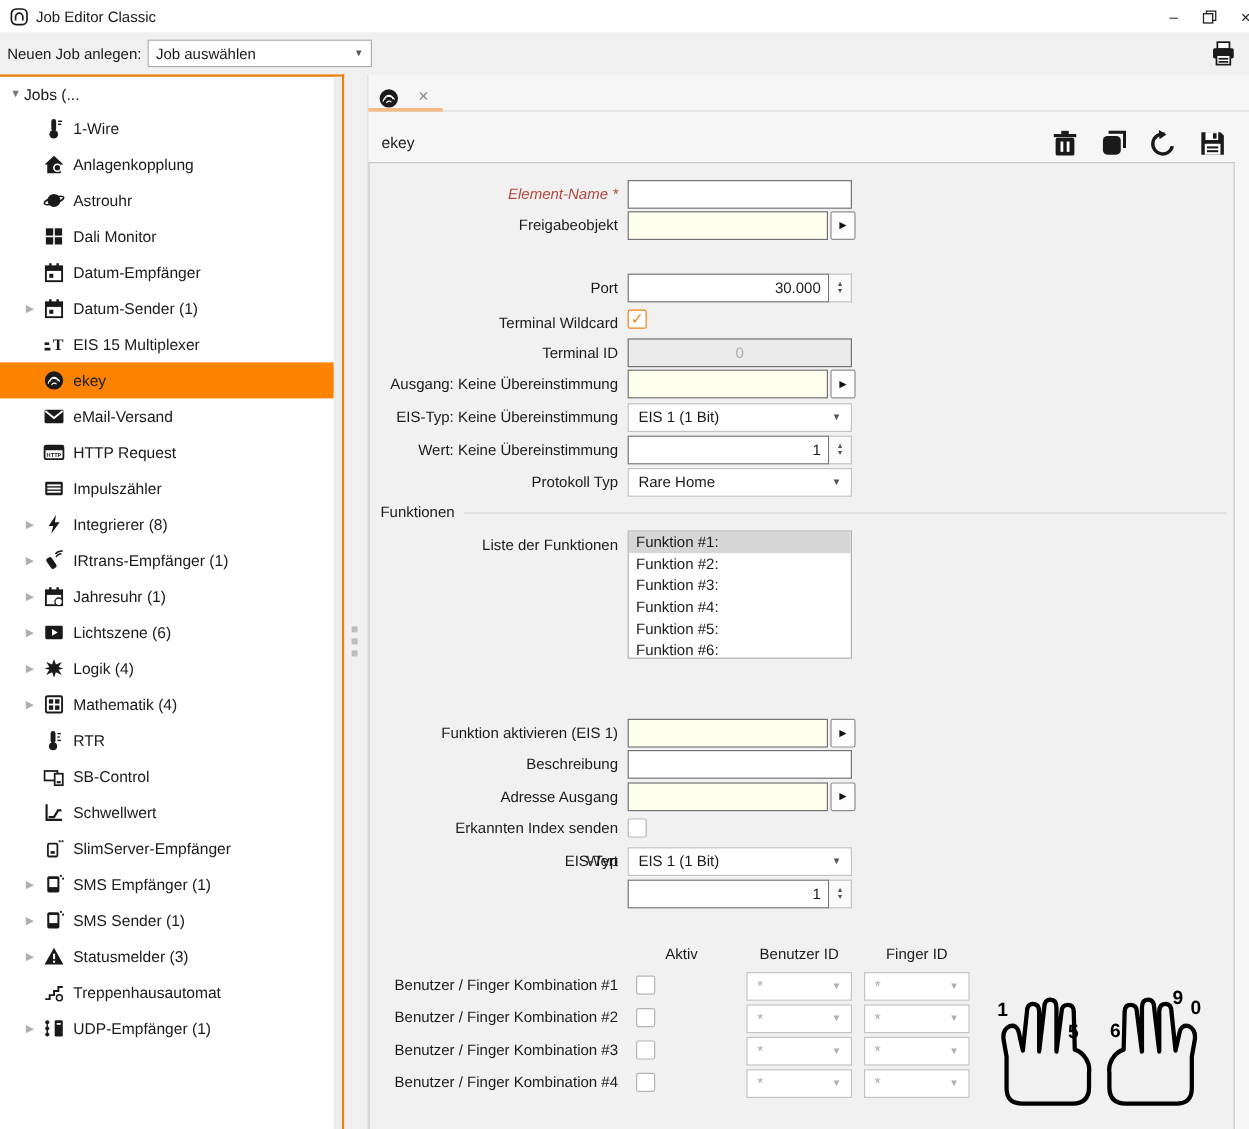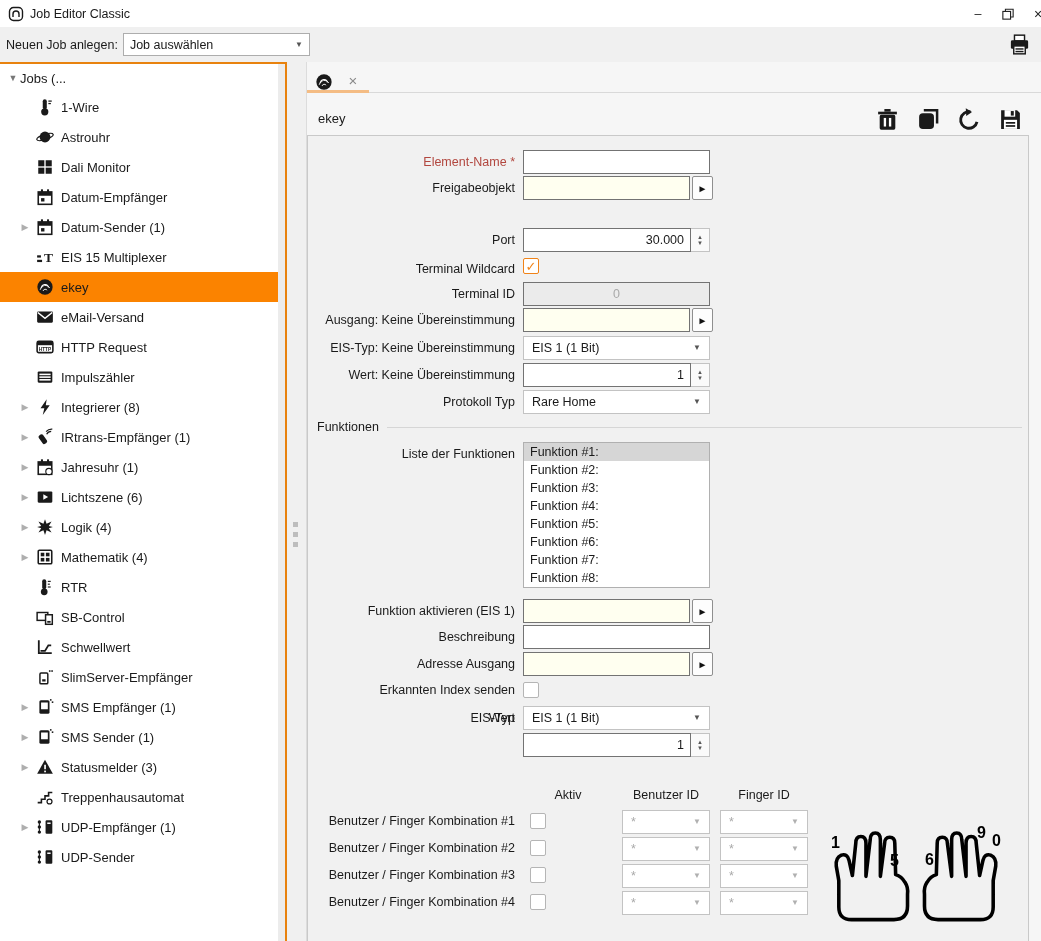--- a/index.html
+++ b/index.html
@@ -40,41 +40,41 @@
   .tab-active-line{left:307px;top:90px;width:62px;height:3px;background:#f4bc84;}
   .tabicon{left:315px;top:73px;width:18px;height:18px;}
   .tabclose{left:344px;top:72px;width:18px;height:18px;color:#8a8a8a;font-size:15px;line-height:18px;text-align:center;}
   
   .edtitle{left:318px;top:111px;font-size:13px;}
   .toolico{top:107px;width:25px;height:25px;}
   
   .panel{left:307px;top:135px;width:722px;height:820px;background:#f1f1f1;border:1px solid #c9c9c9;box-sizing:border-box;}
   
   .rowlab{left:320px;width:195px;height:24px;line-height:24px;text-align:right;white-space:nowrap;}
-  .req{color:#b2473f;}
+  .req{color:#b2473f;font-style:italic;}
   .inp{background:#fff;border:1px solid #737373;height:24px;box-sizing:border-box;display:flex;align-items:center;padding:0 6px;}
   .ivory{background:#fffff0;}
   .dis{background:#ebebeb;color:#a9a9a9;}
   .right{justify-content:flex-end;}
   .center{justify-content:center;}
   .arrbtn{width:21px;height:24px;background:#fdfdfd;border:1px solid #8f8f8f;border-radius:2px;box-sizing:border-box;
           display:flex;align-items:center;justify-content:center;font-size:10px;color:#111;}
   .spin{width:19px;height:24px;background:#fafafa;border:1px solid #c3c3c3;border-left:none;box-sizing:border-box;
         display:flex;flex-direction:column;align-items:center;justify-content:center;color:#555;}
   .spin span{font-size:6px;line-height:6px;}
   .dd{background:#fff;border:1px solid #c3c3c3;height:24px;box-sizing:border-box;display:flex;align-items:center;padding:0 8px;}
   .dd .val{flex:1;}
   .dd.dis .caret{color:#b0b0b0;}
   .cb{width:16px;height:16px;background:#fff;border:1px solid #b5b5b5;border-radius:2px;box-sizing:border-box;
       display:flex;align-items:center;justify-content:center;}
   .cb.on{border:1.5px solid #f08318;color:#f08318;font-weight:bold;font-size:13px;}
   .grouplab{left:317px;top:415px;width:705px;display:flex;align-items:center;}
   .grouplab .txt{margin-right:8px;}
   .grouplab .hr{flex:1;height:1px;background:#d6d6d6;}
-  .listbox{left:523px;top:442px;width:187px;height:146px;background:#fff;border:1px solid #b0b0b0;box-sizing:border-box;overflow:hidden;}
+  .listbox{left:523px;top:442px;width:187px;height:107px;background:#fff;border:1px solid #b0b0b0;box-sizing:border-box;overflow:hidden;}
   .listbox .it{height:18px;line-height:18px;padding:0 6px;}
   .listbox .it.sel{background:#d6d6d6;}
   .thead{height:16px;line-height:16px;text-align:center;}
   
   .hand{width:85px;height:95px;}
   .hand svg{width:100%;height:100%;}
   .hand.mir svg{transform:scaleX(-1);}
   .fnum{position:absolute;font-weight:bold;font-size:16px;color:#000;}
   svg .st{fill:none;stroke:#1a1a1a;stroke-width:1.4;}
   .ico-dark{fill:#1a1a1a;}
@@ -128,20 +128,30 @@
             <rect x="11" y="2.2" width="3" height="1.1" class="ico-dark"></rect>
             <rect x="11" y="4.4" width="2.2" height="1.1" class="ico-dark"></rect>
           </svg>
         </span>
         <span>1-Wire</span>
       </div>
       <div class="titem">
         <span class="tri"></span>
         <span class="ticon">
           <svg viewBox="0 0 16 16" width="100%" height="100%">
+            <path d="M1 8 L8 1.5 L15 8 L13 8 L13 14.5 L3 14.5 L3 8 Z" class="ico-dark"></path>
+            <circle cx="10.5" cy="10.5" r="2.6" fill="none" stroke="#fff" stroke-width="1.2"></circle>
+          </svg>
+        </span>
+        <span>Anlagenkopplung</span>
+      </div>
+      <div class="titem">
+        <span class="tri"></span>
+        <span class="ticon">
+          <svg viewBox="0 0 16 16" width="100%" height="100%">
             <circle cx="8" cy="8" r="4.8" class="ico-dark"></circle>
             <ellipse cx="8" cy="8" rx="7.6" ry="2.2" fill="none" stroke="#1a1a1a" stroke-width="1.1" transform="rotate(-18 8 8)"></ellipse>
           </svg>
         </span>
         <span>Astrouhr</span>
       </div>
       <div class="titem">
         <span class="tri"></span>
         <span class="ticon">
           <svg viewBox="0 0 16 16" width="100%" height="100%">
@@ -399,34 +409,20 @@
           <svg viewBox="0 0 16 16" width="100%" height="100%">
             <rect x="8.5" y="2" width="6" height="12" rx="1" class="ico-dark"></rect>
             <rect x="10" y="4" width="3" height="1.3" fill="#fff"></rect>
             <circle cx="3" cy="3.5" r="1.5" class="ico-dark"></circle>
             <circle cx="3" cy="8" r="1.5" class="ico-dark"></circle>
             <circle cx="3" cy="12.5" r="1.5" class="ico-dark"></circle>
             <rect x="2.5" y="3.5" width="1" height="9" class="ico-dark"></rect>
           </svg>
         </span>
         <span>UDP-Empfänger (1)</span>
-      </div>
-      <div class="titem">
-        <span class="tri"></span>
-        <span class="ticon">
-          <svg viewBox="0 0 16 16" width="100%" height="100%">
-            <rect x="8.5" y="2" width="6" height="12" rx="1" class="ico-dark"></rect>
-            <rect x="10" y="4" width="3" height="1.3" fill="#fff"></rect>
-            <circle cx="3" cy="3.5" r="1.5" class="ico-dark"></circle>
-            <circle cx="3" cy="8" r="1.5" class="ico-dark"></circle>
-            <circle cx="3" cy="12.5" r="1.5" class="ico-dark"></circle>
-            <rect x="2.5" y="3.5" width="1" height="9" class="ico-dark"></rect>
-          </svg>
-        </span>
-        <span>UDP-Sender</span>
       </div>
     </div>
   <div class="scrolltrack"></div>
 </div>
 
 <div class="abs splitter">
   <div class="grip">
       <div></div>
       <div></div>
       <div></div>

